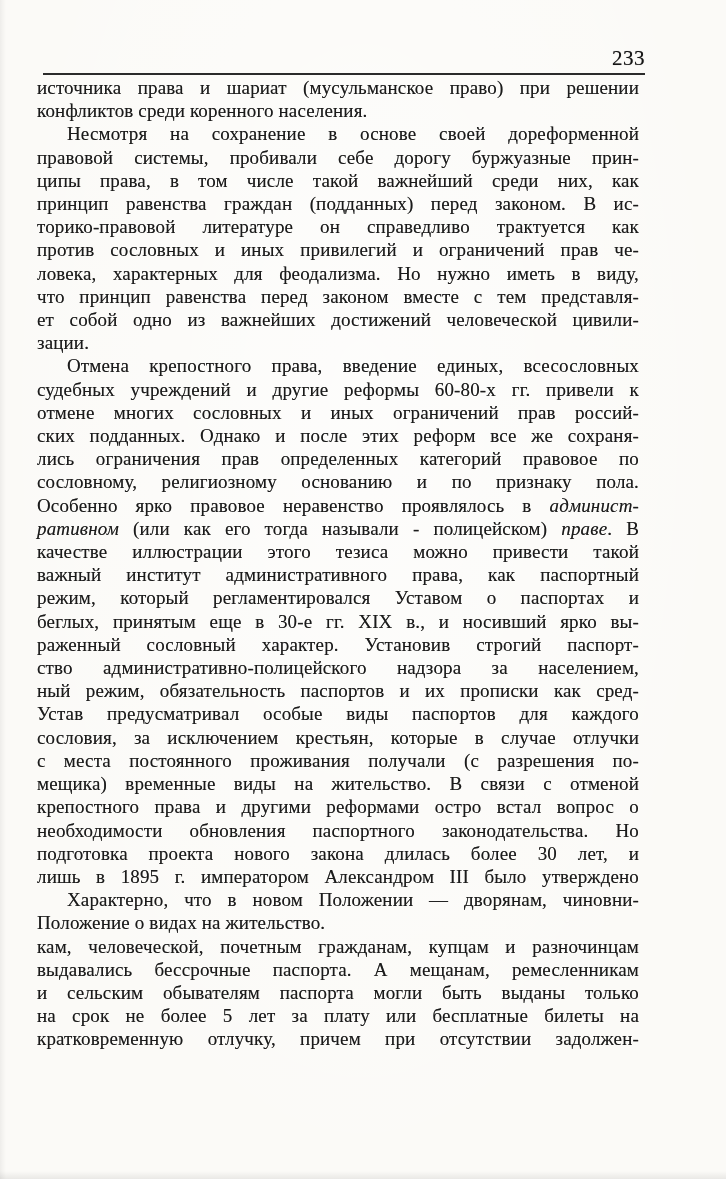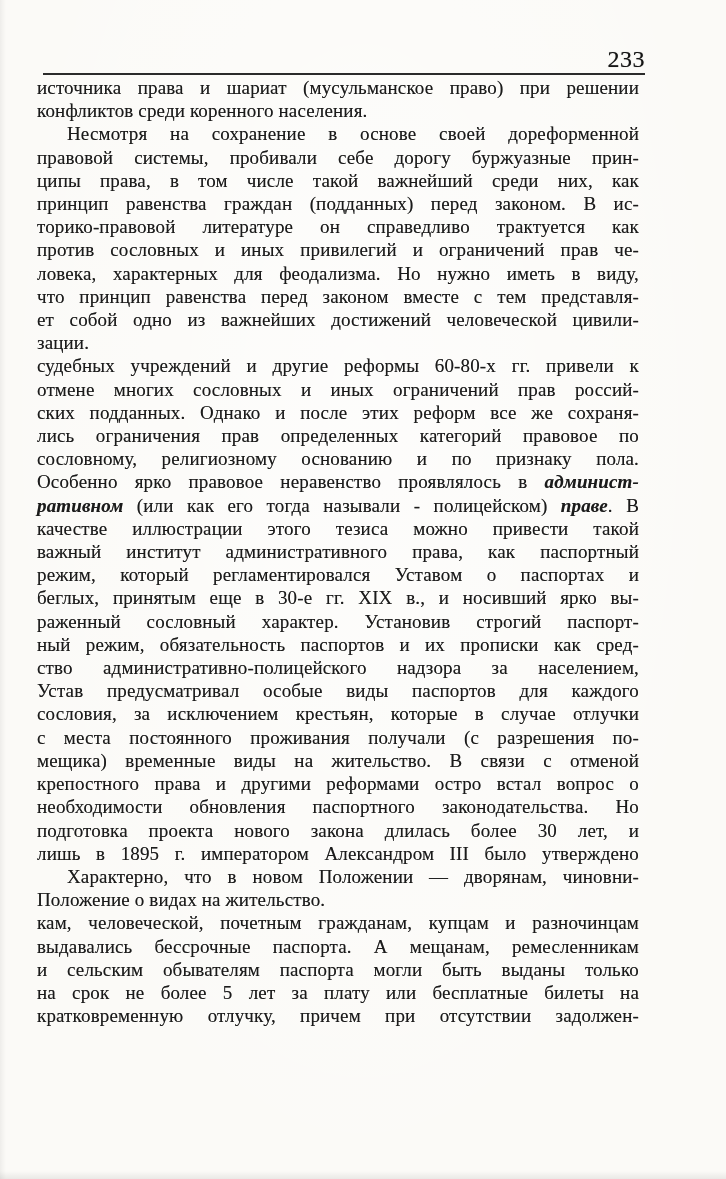--- a/index.html
+++ b/index.html
@@ -20,71 +20,72 @@
   .page::after {
     content: ""; position: absolute; left: 0; right: 0; bottom: 0; height: 8px;
     background: linear-gradient(to bottom, rgba(0,0,0,0), rgba(0,0,0,0.07));
   }
   .page::before {
     content: ""; position: absolute; top: 0; bottom: 0; left: 0; width: 6px;
     background: linear-gradient(to right, rgba(0,0,0,0.05), rgba(0,0,0,0));
   }
   .page-number {
     position: absolute; top: 46px; right: 81px;
-    font-size: 24px; letter-spacing: 0.5px; color: #141414;
+    font-size: 21px; letter-spacing: 0.5px; color: #141414;
     text-shadow: 0 0 0.7px rgba(20,20,20,0.55);
   }
   .rule {
     position: absolute; top: 73px; left: 43px; width: 602px; height: 2px;
     background: #2b2b2b;
   }
   .text {
     position: absolute; top: 76px; left: 37px; width: 602px;
     font-size: 19px; line-height: 23.2px;
     letter-spacing: 0.15px;
     text-shadow: 0 0 0.6px rgba(25,25,25,0.5);
   }
   .ln { text-align: justify; text-align-last: justify; }
   .ln.noj { text-align-last: left; }
   .ln.ind { text-indent: 30px; }
-  .bi { font-weight: bold; font-style: italic; }
+  .bi { font-weight: normal; font-style: italic; }
 </style>
 </head>
 <body>
 
 <div class="page">
   <div class="page-number">233</div>
   <div class="rule"></div>
   <div class="text">
     <div class="ln">источника права и шариат (мусульманское право) при решении</div>
     <div class="ln noj">конфликтов среди коренного населения.</div>
     <div class="ln ind">Несмотря на сохранение в основе своей дореформенной</div>
     <div class="ln">правовой системы, пробивали себе дорогу буржуазные прин-</div>
     <div class="ln">ципы права, в том числе такой важнейший среди них, как</div>
     <div class="ln">принцип равенства граждан (подданных) перед законом. В ис-</div>
     <div class="ln">торико-правовой литературе он справедливо трактуется как</div>
     <div class="ln">против сословных и иных привилегий и ограничений прав че-</div>
     <div class="ln">ловека, характерных для феодализма. Но нужно иметь в виду,</div>
     <div class="ln">что принцип равенства перед законом вместе с тем представля-</div>
     <div class="ln">ет собой одно из важнейших достижений человеческой цивили-</div>
     <div class="ln noj">зации.</div>
+    <div class="ln ind">Отмена крепостного права, введение единых, всесословных</div>
     <div class="ln">судебных учреждений и другие реформы 60-80-х гг. привели к</div>
     <div class="ln">отмене многих сословных и иных ограничений прав россий-</div>
     <div class="ln">ских подданных. Однако и после этих реформ все же сохраня-</div>
     <div class="ln">лись ограничения прав определенных категорий правовое по</div>
     <div class="ln">сословному, религиозному основанию и по признаку пола.</div>
     <div class="ln"><span>Особенно ярко правовое неравенство проявлялось в </span><span class="bi">админист-</span></div>
     <div class="ln"><span class="bi">ративном</span><span> (или как его тогда называли - полицейском) </span><span class="bi">праве</span><span>. В</span></div>
     <div class="ln">качестве иллюстрации этого тезиса можно привести такой</div>
     <div class="ln">важный институт административного права, как паспортный</div>
     <div class="ln">режим, который регламентировался Уставом о паспортах и</div>
     <div class="ln">беглых, принятым еще в 30-е гг. XIX в., и носивший ярко вы-</div>
     <div class="ln">раженный сословный характер. Установив строгий паспорт-</div>
+    <div class="ln">ство административно-полицейского надзора за населением,</div>
     <div class="ln">ный режим, обязательность паспортов и их прописки как сред-</div>
-    <div class="ln">ство административно-полицейского надзора за населением,</div>
     <div class="ln">Устав предусматривал особые виды паспортов для каждого</div>
     <div class="ln">сословия, за исключением крестьян, которые в случае отлучки</div>
     <div class="ln">с места постоянного проживания получали (с разрешения по-</div>
     <div class="ln">мещика) временные виды на жительство. В связи с отменой</div>
     <div class="ln">крепостного права и другими реформами остро встал вопрос о</div>
     <div class="ln">необходимости обновления паспортного законодательства. Но</div>
     <div class="ln">подготовка проекта нового закона длилась более 30 лет, и</div>
     <div class="ln">лишь в 1895 г. императором Александром III было утверждено</div>
     <div class="ln ind">Характерно, что в новом Положении — дворянам, чиновни-</div>
     <div class="ln noj">Положение о видах на жительство.</div>

